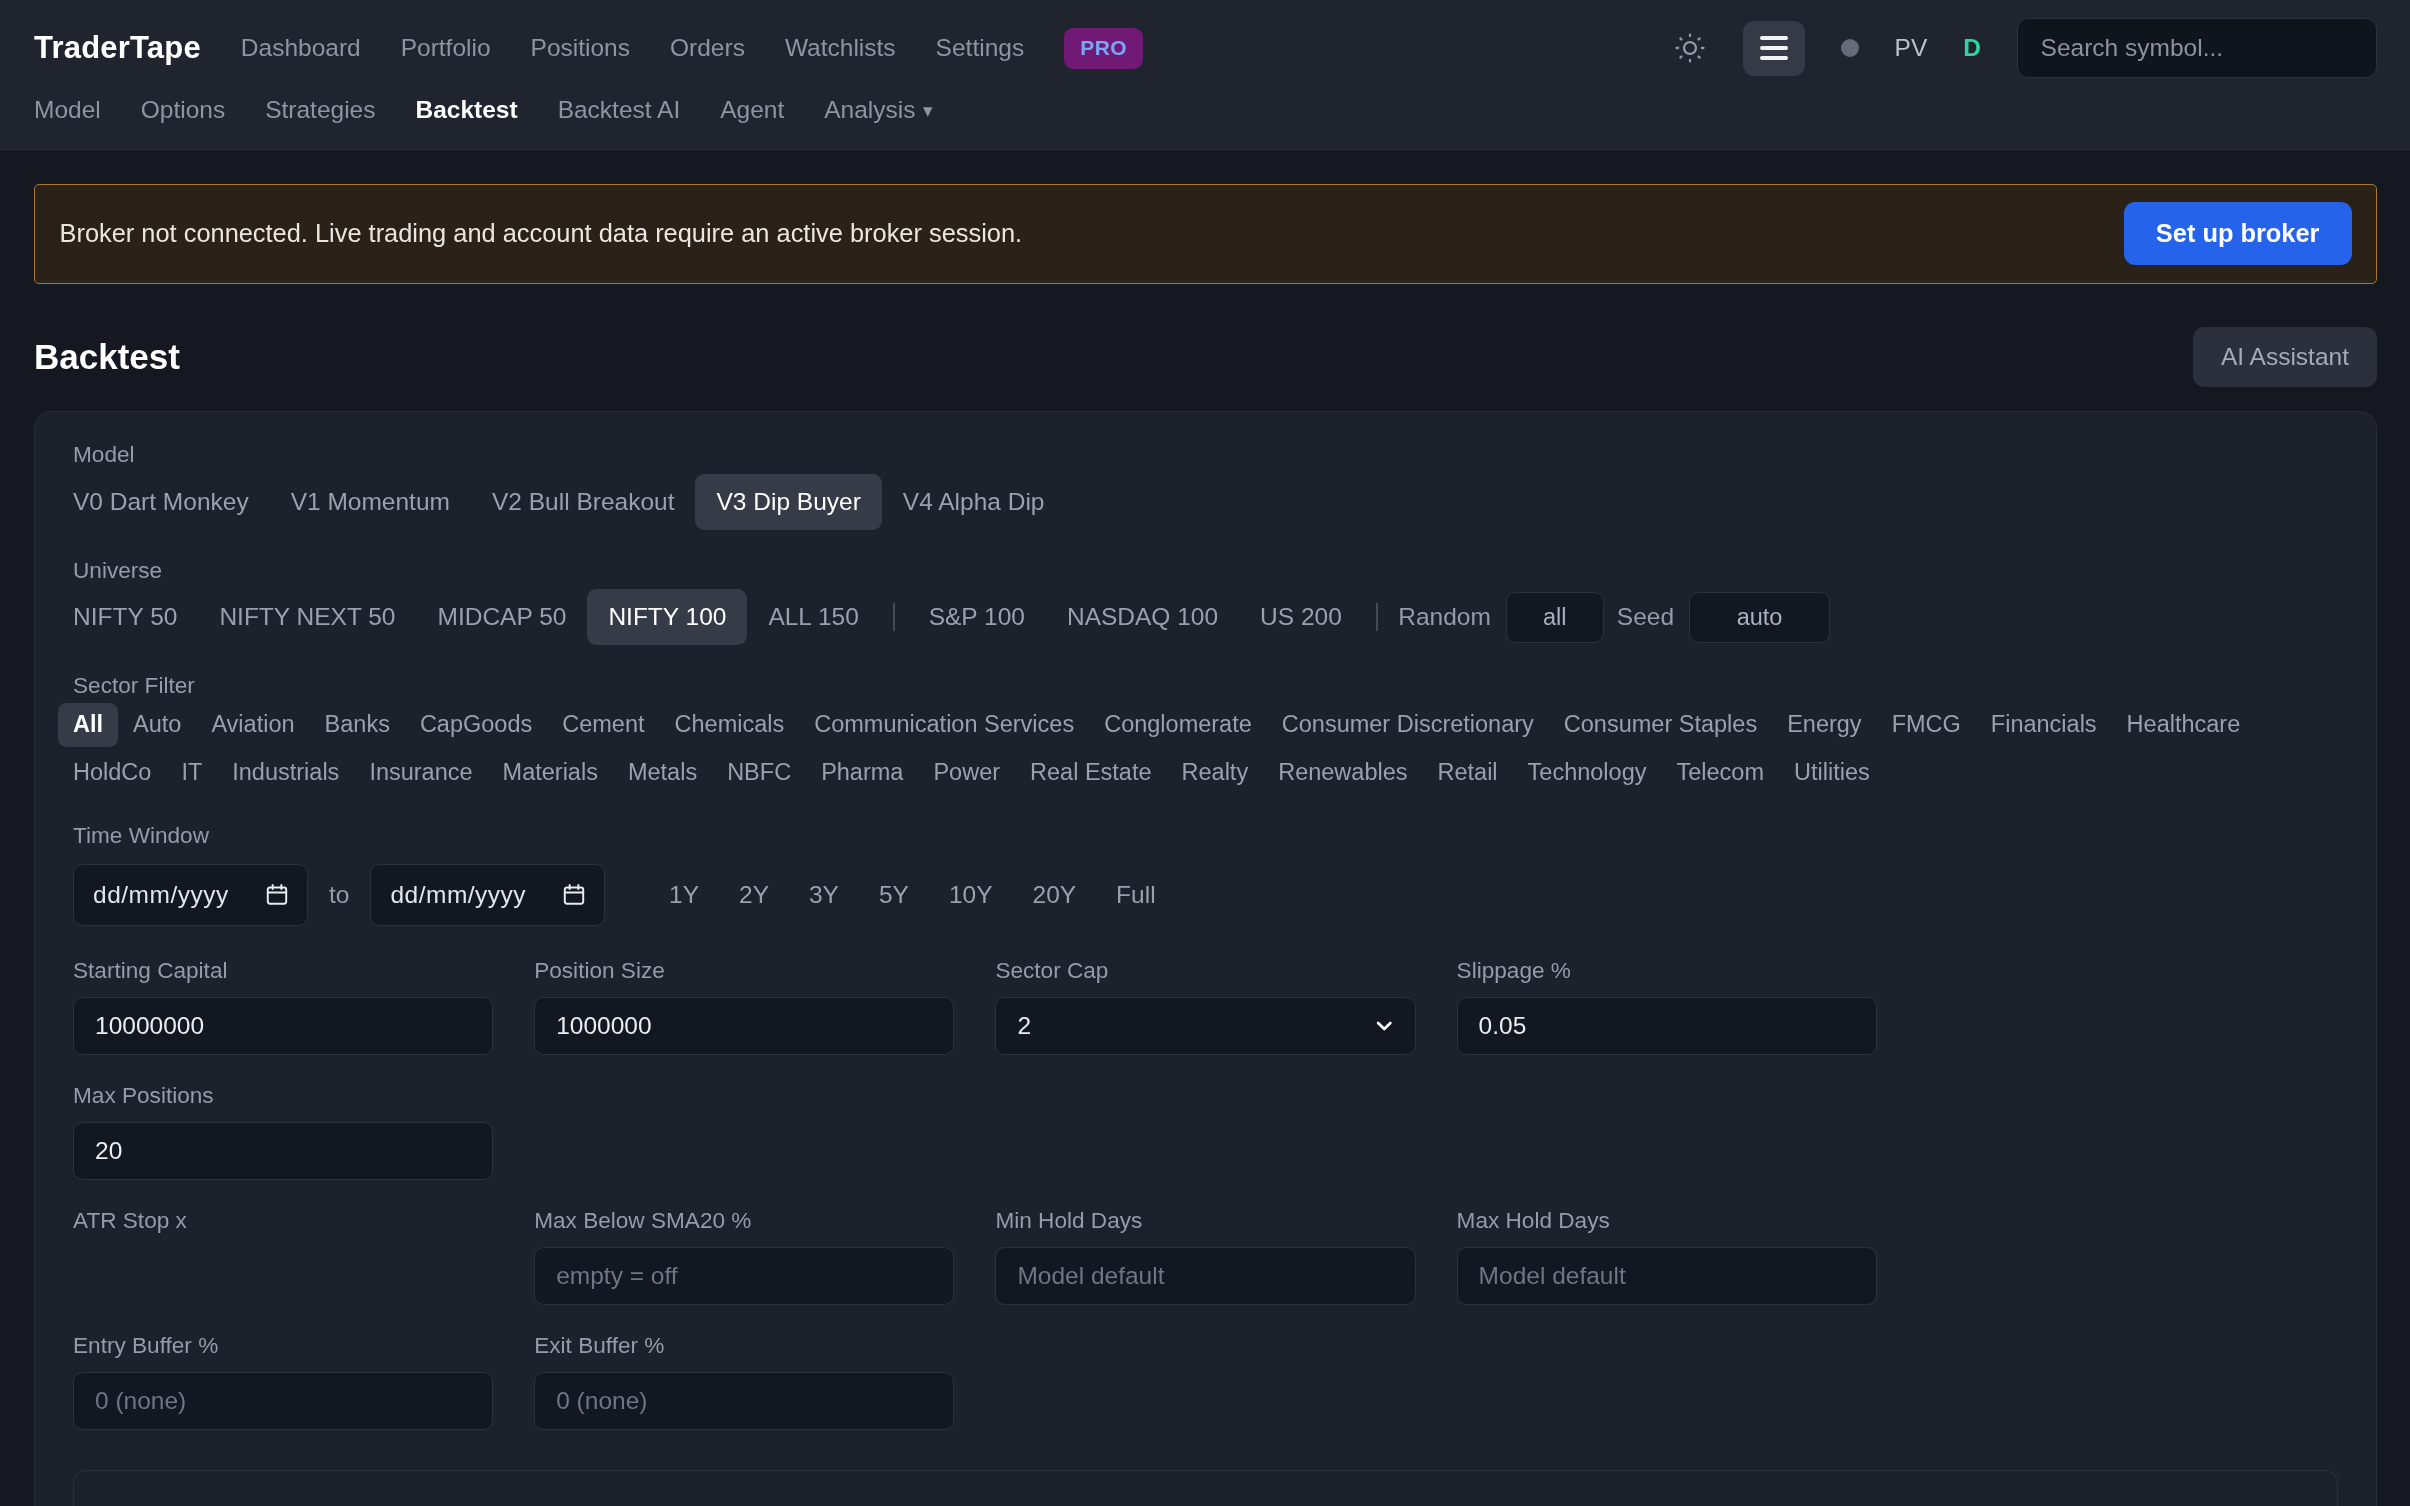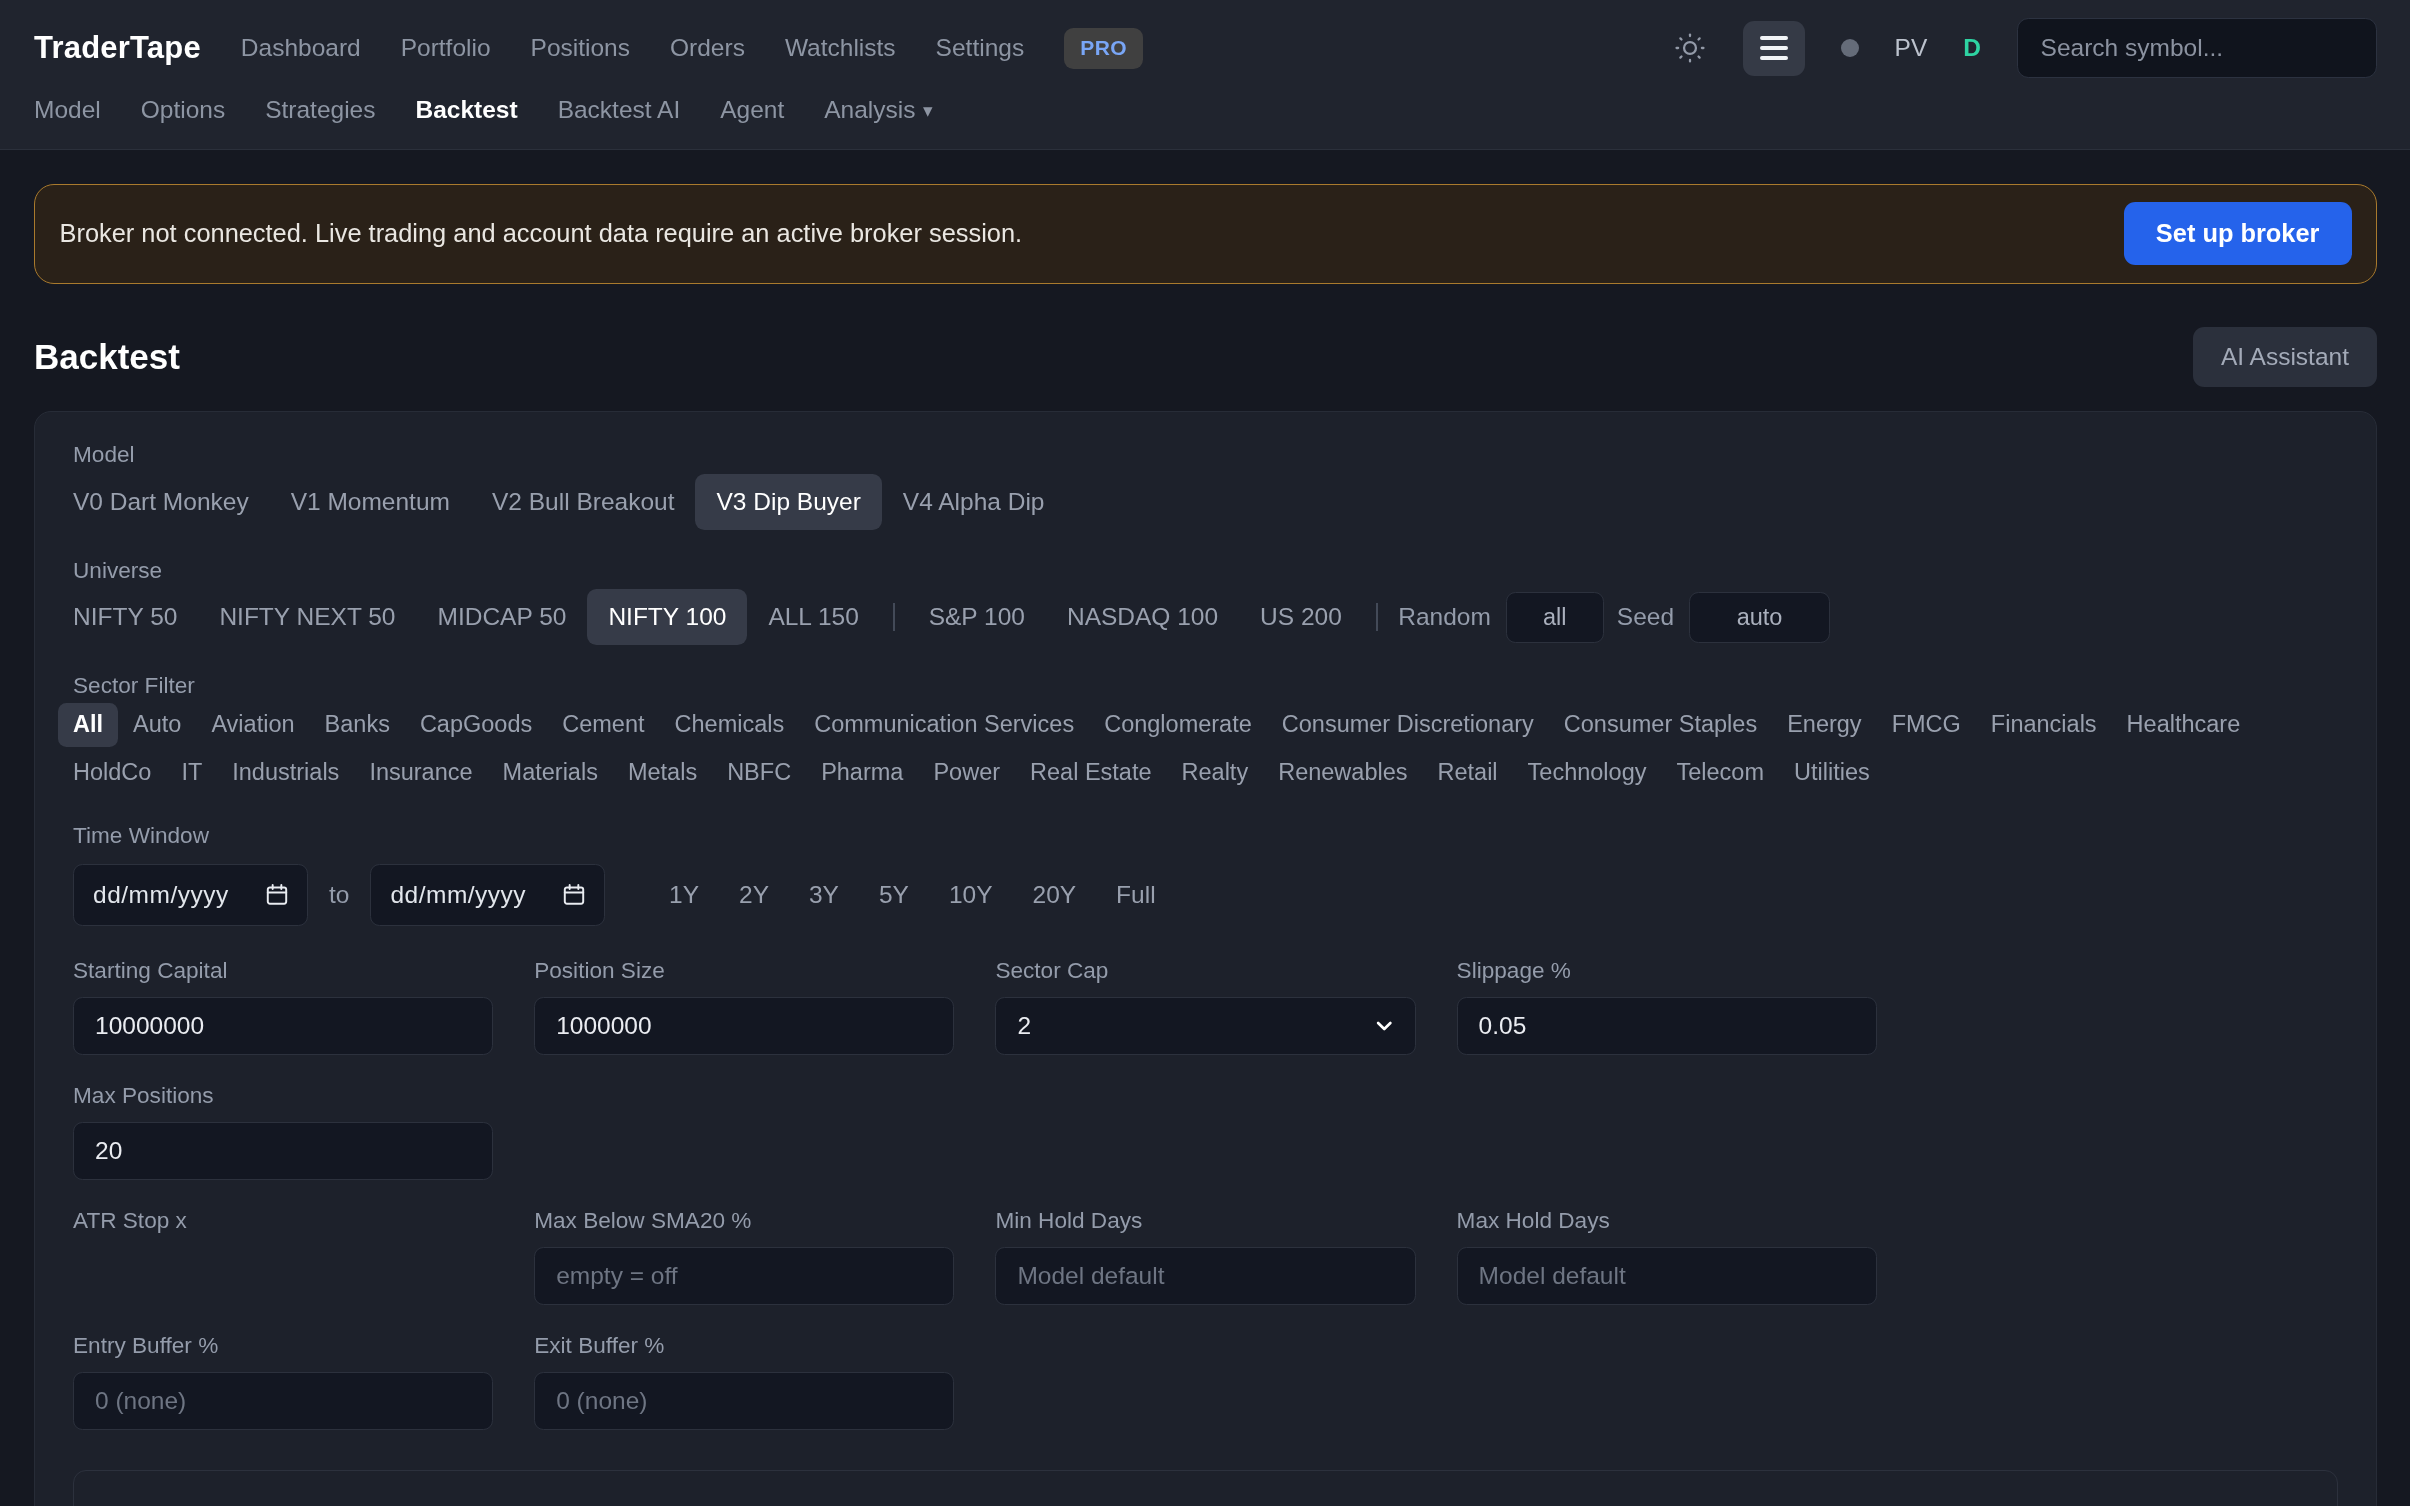--- a/index.html
+++ b/index.html
@@ -12,21 +12,21 @@
   
   .topbar {
     background:#20242e;
     padding:0 34px;
     height:96px;
     display:flex; align-items:center; gap:40px;
   }
   .brand { font-size:31px; font-weight:800; color:#ffffff; letter-spacing:0.2px; white-space:nowrap; cursor:pointer; }
   .nav-link { font-size:24.5px; color:#8d95a3; text-decoration:none; white-space:nowrap; cursor:pointer; }
   .pro-badge {
-    background:#404040; color:#79a6f6; font-size:21px; font-weight:700;
+    background:#701a75; color:#79a6f6; font-size:21px; font-weight:700;
     padding:8.5px 16px; border-radius:9.4px; letter-spacing:0.5px;
   }
   .topbar-spacer { flex:1; }
   .right-cluster { display:flex; align-items:center; gap:36px; }
   .icon-btn { background:none; border:none; cursor:pointer; display:flex; align-items:center; }
   .menu-btn {
     background:#353a46; border:none; border-radius:11.3px;
     width:62px; height:55px; display:flex; flex-direction:column;
     align-items:center; justify-content:center; gap:6.6px; cursor:pointer;
   }
@@ -50,21 +50,21 @@
   .subnav-link { font-size:24.5px; color:#8d95a3; text-decoration:none; cursor:pointer; display:flex; align-items:center; gap:7.5px; }
   .subnav-link.active { color:#ffffff; font-weight:700; }
   .caret { font-size:19px; color:#8d95a3; }
 
   
   .page { padding:0 34px; }
   .banner {
     margin-top:34px;
     background:#2a2118;
     border:1.9px solid #a97a2d;
-    border-radius:20px;
+    border-radius:5px;
     padding:0 24.5px 0 24.5px;
     height:100px;
     display:flex; align-items:center; justify-content:space-between; gap:28px;
   }
   .banner-text { font-size:25.4px; color:#eae7e2; padding-left:0; }
   .primary-btn {
     background:#2563eb; color:#ffffff; border:none; border-radius:11.3px;
     font-size:25.4px; font-weight:700; padding:17px 32px; cursor:pointer;
     font-family:"Liberation Sans", sans-serif; white-space:nowrap;
   }

